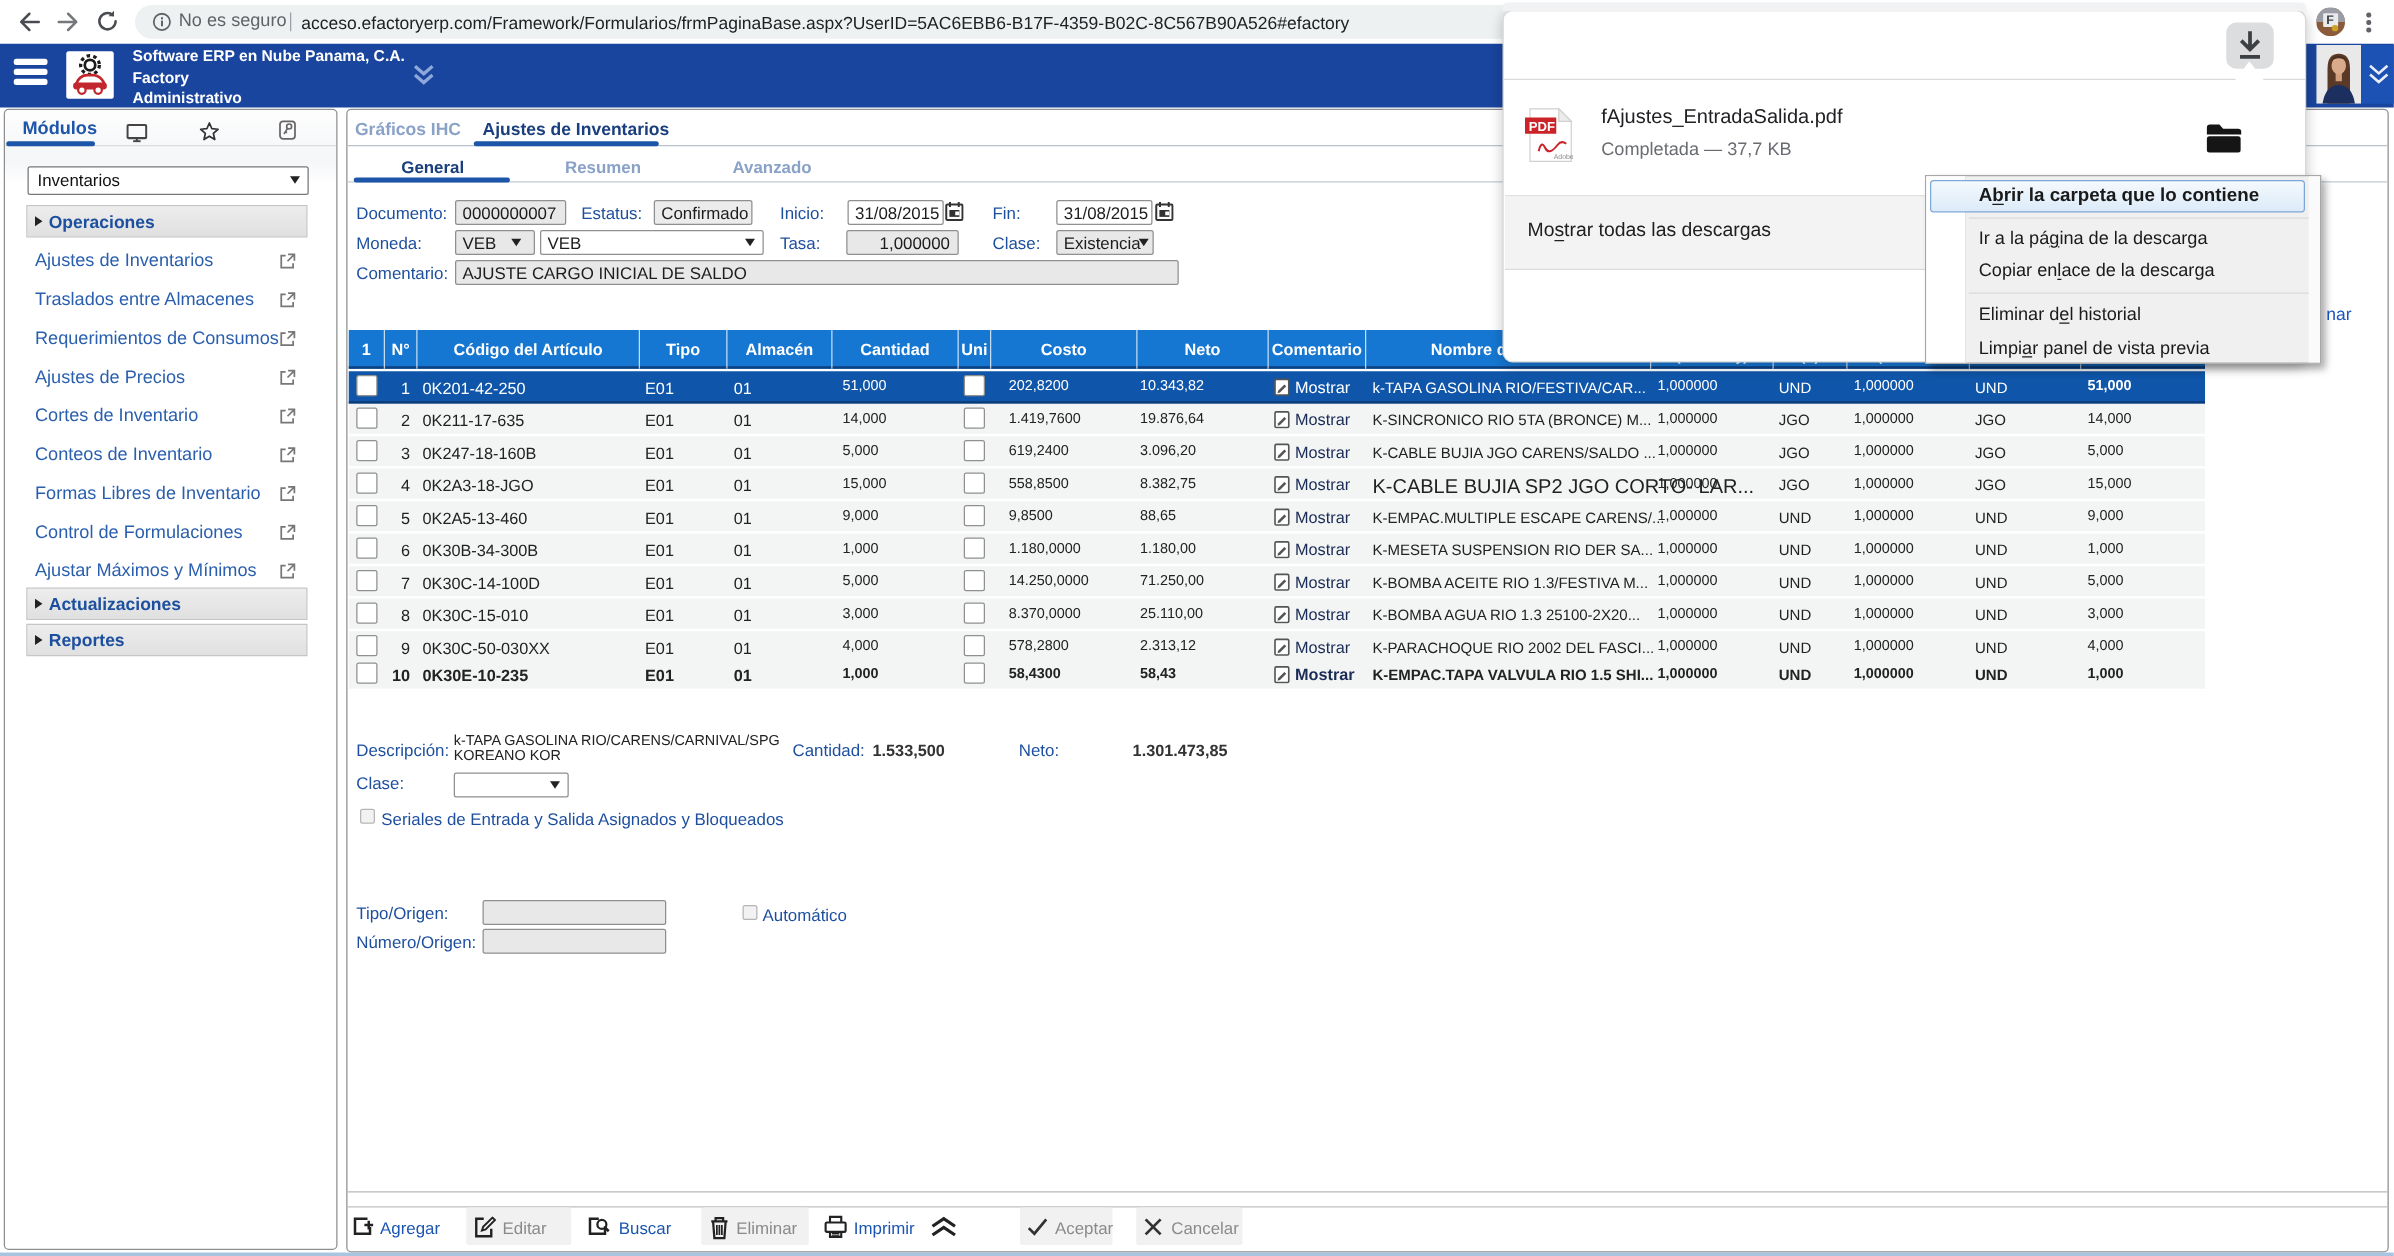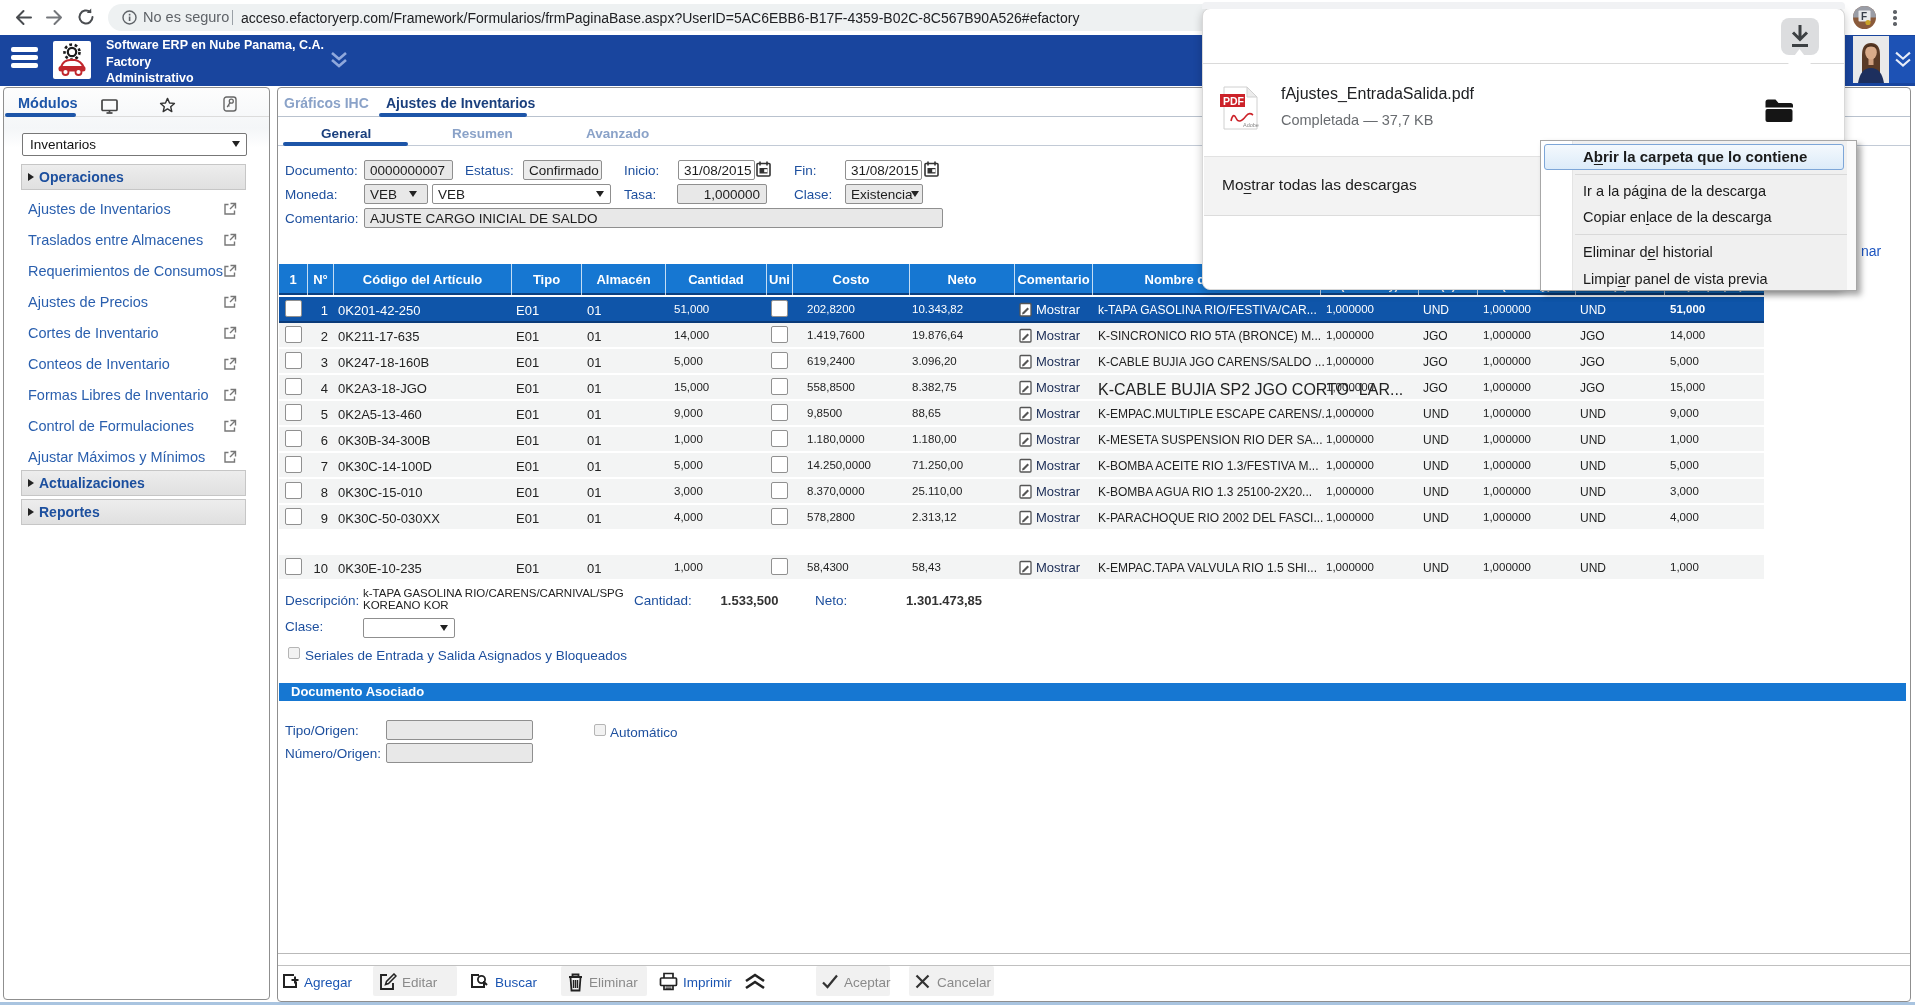--- a/index.html
+++ b/index.html
@@ -408,21 +408,21 @@
         <path d="M3.5 10.5 l5 -5 1.5 1.5 -5 5 -2 .5 z" fill="#555"></path>
       </svg>
       <span class="mi" style="left:757px;color:#1a2b55">Mostrar</span>
       <span class="td" style="left:819px;color:#222;font-size:12px">K-PARACHOQUE RIO 2002 DEL FASCI...</span>
       <span class="td rn" style="left:1047px;color:#222">1,000000</span>
       <span class="td" style="left:1144px;color:#222">UND</span>
       <span class="td rn" style="left:1204px;color:#222">1,000000</span>
       <span class="td" style="left:1301px;color:#222">UND</span>
       <span class="td rn" style="left:1391px;color:#222;">4,000</span>
     </div>
-  <div class="tr" style="top:467px;">
+  <div class="tr" style="top:439px;font-weight:bold;">
       <div class="cb" style="left:6px;top:3px"></div>
       <span class="td" style="left:29px;width:20px;text-align:right;color:#222;font-size:13px">10</span>
       <span class="td" style="left:59px;color:#222;font-size:13px">0K30E-10-235</span>
       <span class="td" style="left:237px;color:#222;font-size:13px">E01</span>
       <span class="td" style="left:308px;color:#222;font-size:13px">01</span>
       <span class="td rn" style="left:395px;color:#222">1,000</span>
       <div class="cb" style="left:492px;top:3px"></div>
       <span class="td rn" style="left:528px;width:100px;color:#222">58,4300</span>
       <span class="td rn" style="left:633px;width:100px;color:#222">58,43</span>
       <svg class="a" style="left:740px;top:5px" width="13" height="15" viewBox="0 0 13 15">
@@ -433,29 +433,28 @@
       <span class="td" style="left:819px;color:#222;font-size:12px">K-EMPAC.TAPA VALVULA RIO 1.5 SHI...</span>
       <span class="td rn" style="left:1047px;color:#222">1,000000</span>
       <span class="td" style="left:1144px;color:#222">UND</span>
       <span class="td rn" style="left:1204px;color:#222">1,000000</span>
       <span class="td" style="left:1301px;color:#222">UND</span>
       <span class="td rn" style="left:1391px;color:#222;">1,000</span>
     </div>
   <div class="lb" style="left:7px;top:505px">Descripción:</div>
   <div class="a" style="left:85px;top:499px;font-size:11.5px;color:#222">k-TAPA GASOLINA RIO/CARENS/CARNIVAL/SPG<br>KOREANO KOR</div>
   <div class="lb" style="left:356px;top:505px">Cantidad:</div>
-  <div class="a" style="left:420px;top:505px;width:103px;text-align:center;font-size:13px;font-weight:bold;color:#333">1.533,500</div>
+  <div class="a" style="left:420px;top:505px;width:103px;text-align:left;font-size:13px;font-weight:bold;color:#333">1.533,500</div>
   <div class="lb" style="left:537px;top:505px">Neto:</div>
   <div class="a" style="left:600px;top:505px;width:104px;text-align:right;font-size:13px;font-weight:bold;color:#333">1.301.473,85</div>
   <div class="lb" style="left:7px;top:531px">Clase:</div>
   <div class="in wh" style="left:85px;top:530px;width:92px"></div>
     <i class="car" style="left:162px;top:537px"></i>
   <div class="cbs" style="left:10px;top:559px"></div>
   <div class="lb" style="left:27px;top:560px">Seriales de Entrada y Salida Asignados y Bloqueados</div>
-  <div class="a" style="left:1px;top:595px;width:1627px;height:18px;background:#1677d2;color:#fff;font-weight:bold;font-size:13px;line-height:18px;padding-left:12px">Documento Asociado</div>
   <div class="lb" style="left:7px;top:635px">Tipo/Origen:</div>
   <div class="in" style="left:108px;top:632px;width:147px"></div>
   <div class="cbs" style="left:316px;top:636px"></div>
   <div class="lb" style="left:332px;top:637px">Automático</div>
   <div class="lb" style="left:7px;top:658px">Número/Origen:</div>
   <div class="in" style="left:108px;top:655px;width:147px"></div>
   <div class="a" style="left:0;top:865px;width:1632px;height:1px;background:#b9b9b9"></div>
   <div class="a" style="left:0;top:877px;width:1632px;height:1px;background:#c0c0c0"></div>
   <svg class="a" style="left:4px;top:885px" width="18" height="19" viewBox="0 0 18 19">
       <path d="M14 8.5 V14 H2 V2 h10" stroke="#222" stroke-width="2" fill="none"></path>

